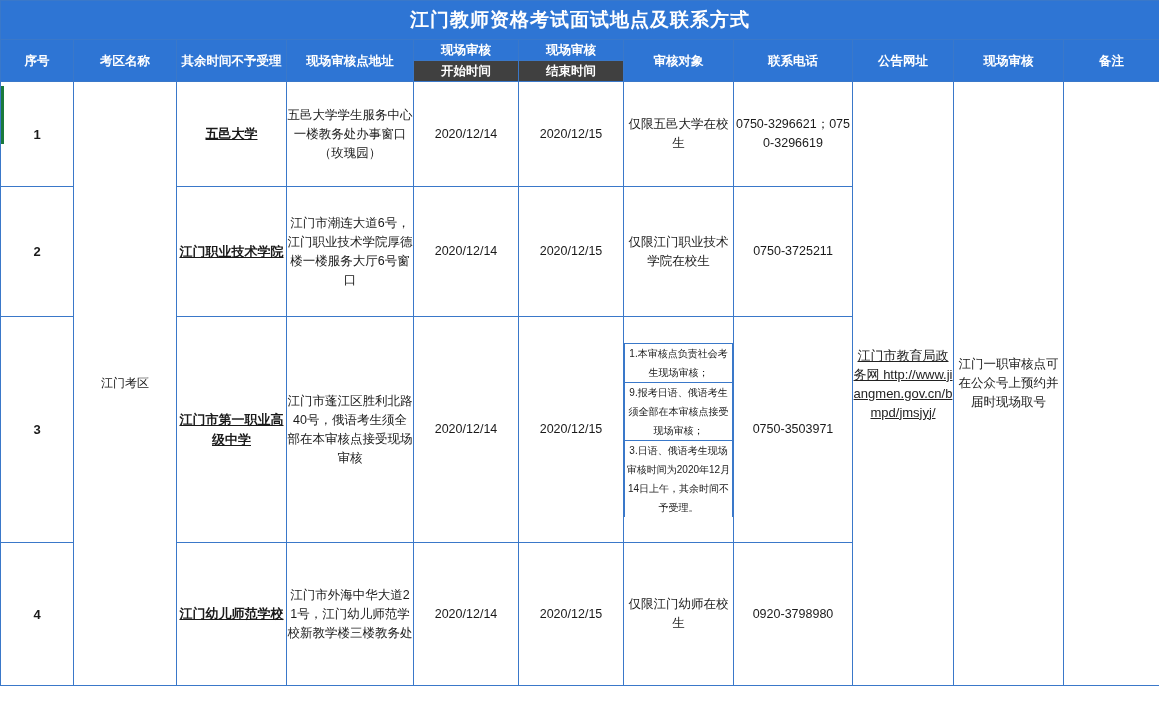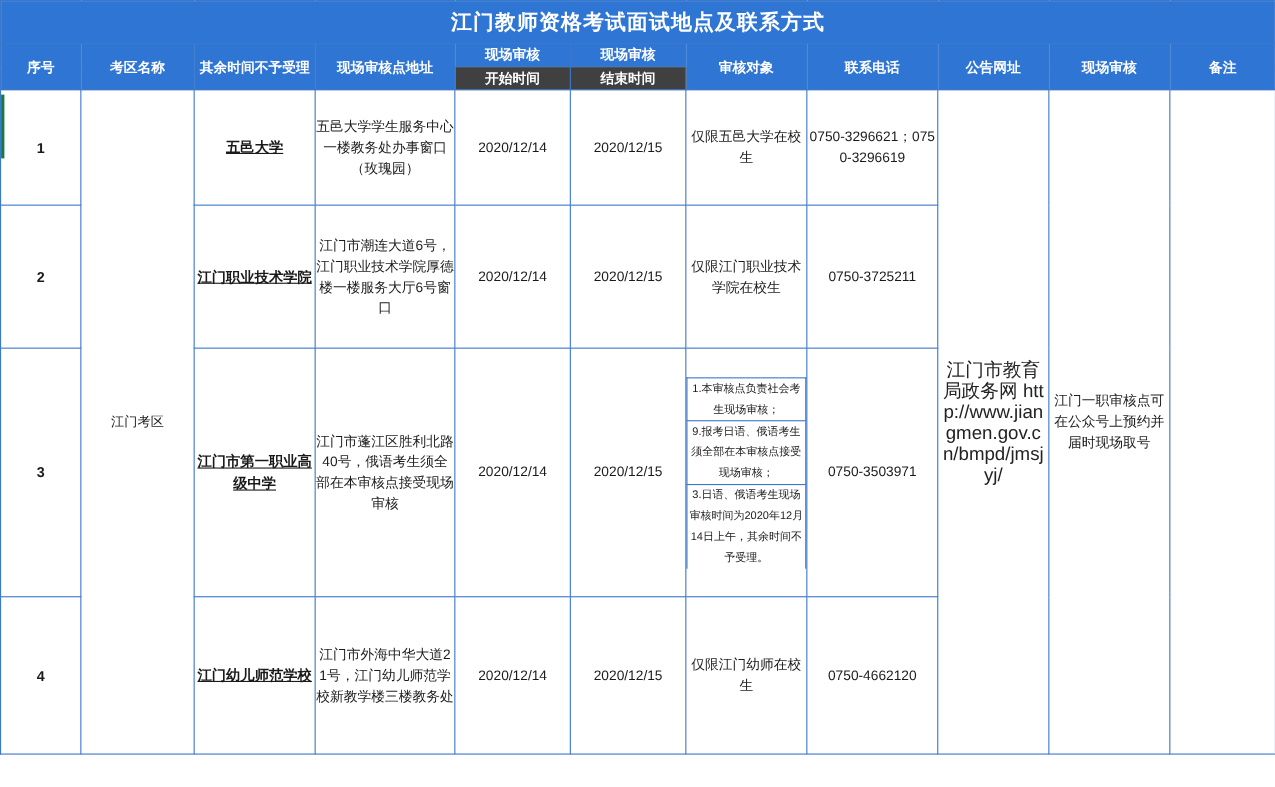--- a/index.html
+++ b/index.html
@@ -72,24 +72,25 @@
   .region {
     font-size: 12px;
   }
   .site-name {
     font-weight: bold;
     font-size: 13px;
     line-height: 20px;
     text-decoration: underline;
   }
   .url-cell {
-    font-size: 17px;
+    font-size: 13px;
     line-height: 19px;
     word-break: break-all;
     padding: 4px 8px;
+    text-decoration: underline;
   }
   .sub-table {
     width: 100%;
     border-collapse: collapse;
   }
   .sub-table td {
     border: none;
     border-bottom: 1px solid #3a78c9;
     font-size: 10px;
     line-height: 19px;
@@ -202,17 +203,17 @@
       <td class="body-cell">0750-3503971</td>
     </tr>
 
     <tr style="height:143px">
       <td class="body-cell num">4</td>
       <td class="body-cell site-name">江门幼儿师范学校</td>
       <td class="body-cell">江门市外海中华大道21号，江门幼儿师范学校新教学楼三楼教务处</td>
       <td class="body-cell">2020/12/14</td>
       <td class="body-cell">2020/12/15</td>
       <td class="body-cell tleft">仅限江门幼师在校生</td>
-      <td class="body-cell">0750-4662120</td>
+      <td class="body-cell">0920-3798980</td>
     </tr>
   </tbody>
     </table>
 </div>
 
 </body></html>

